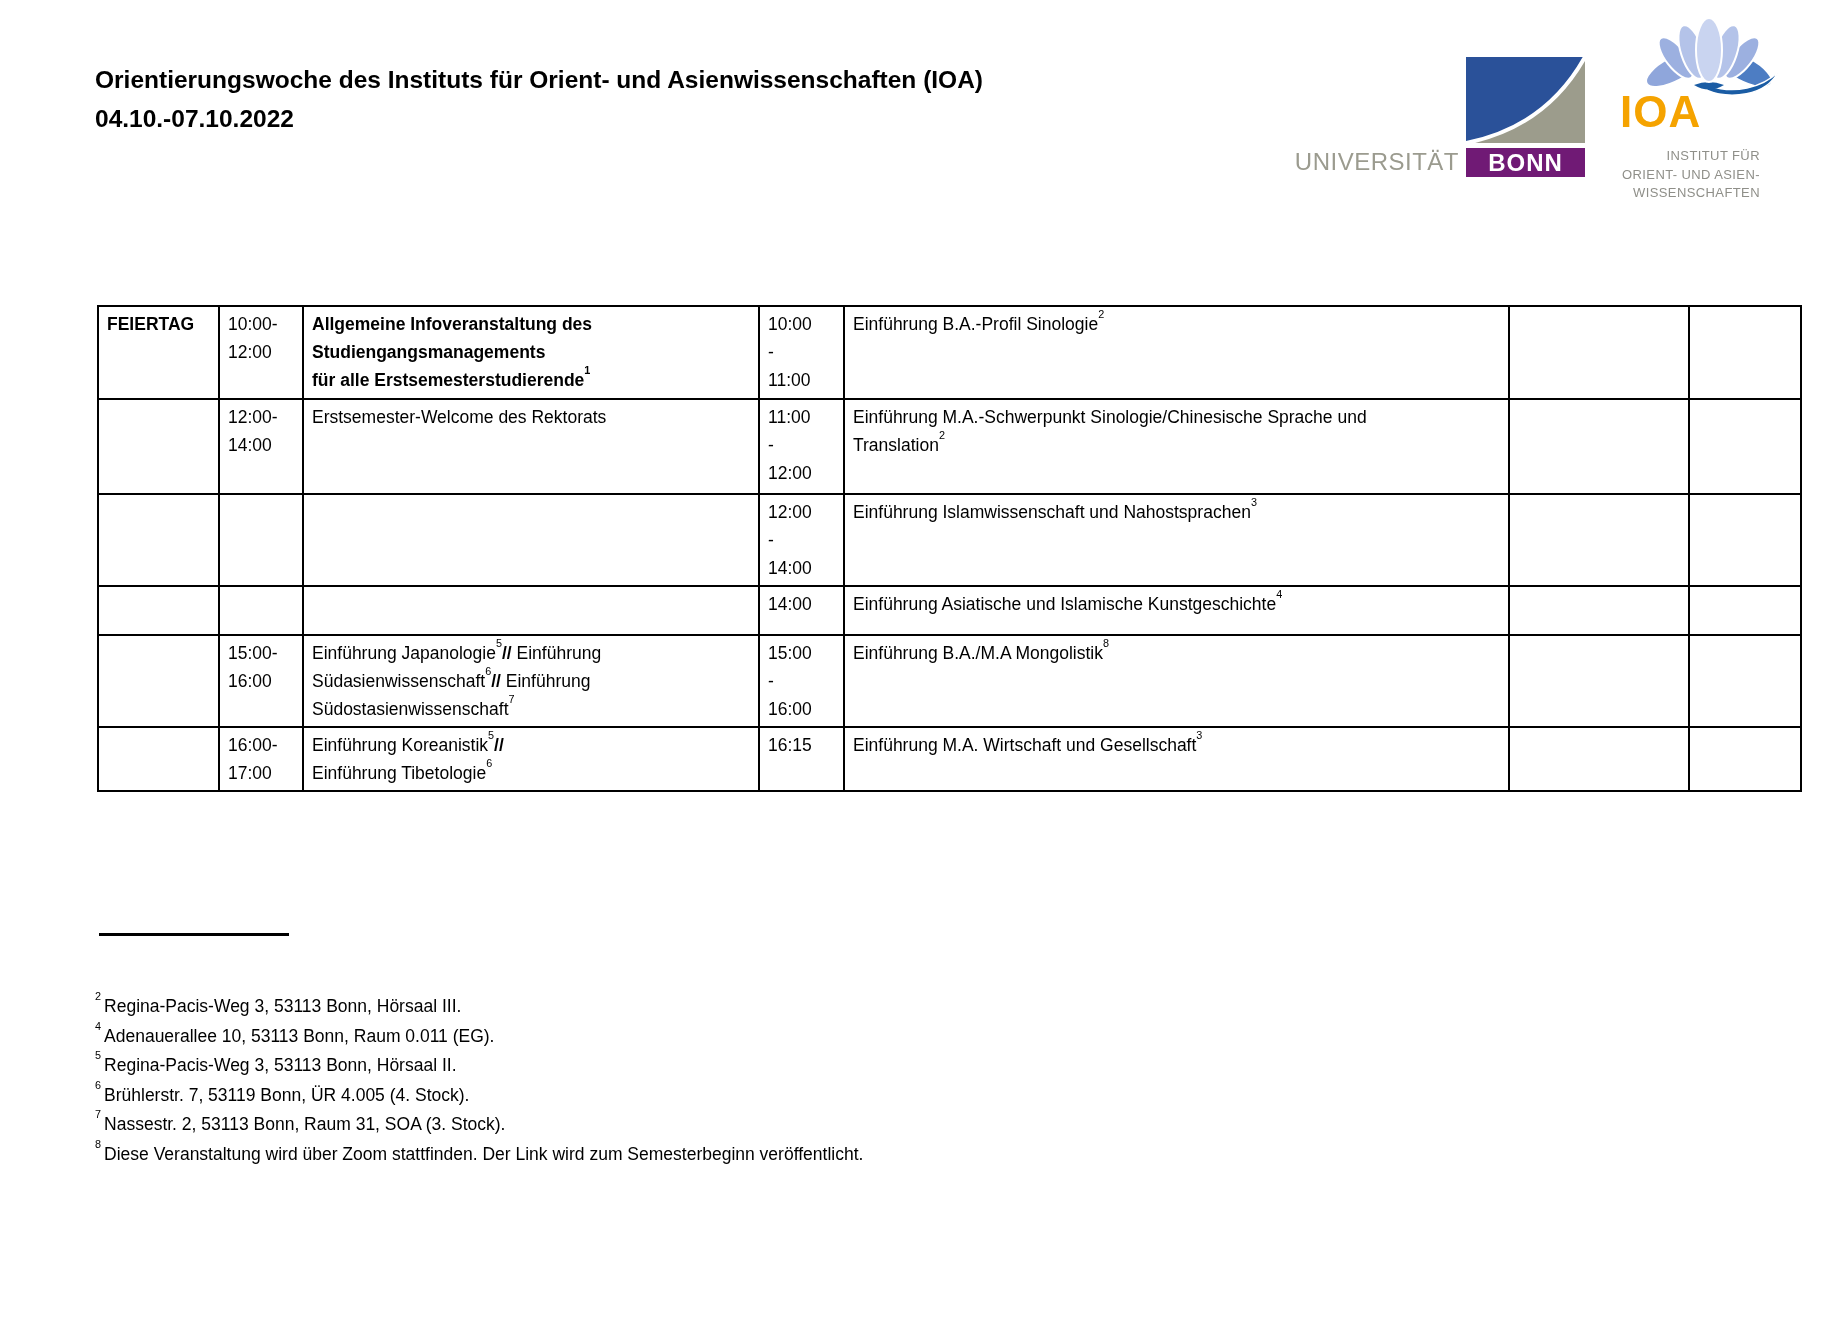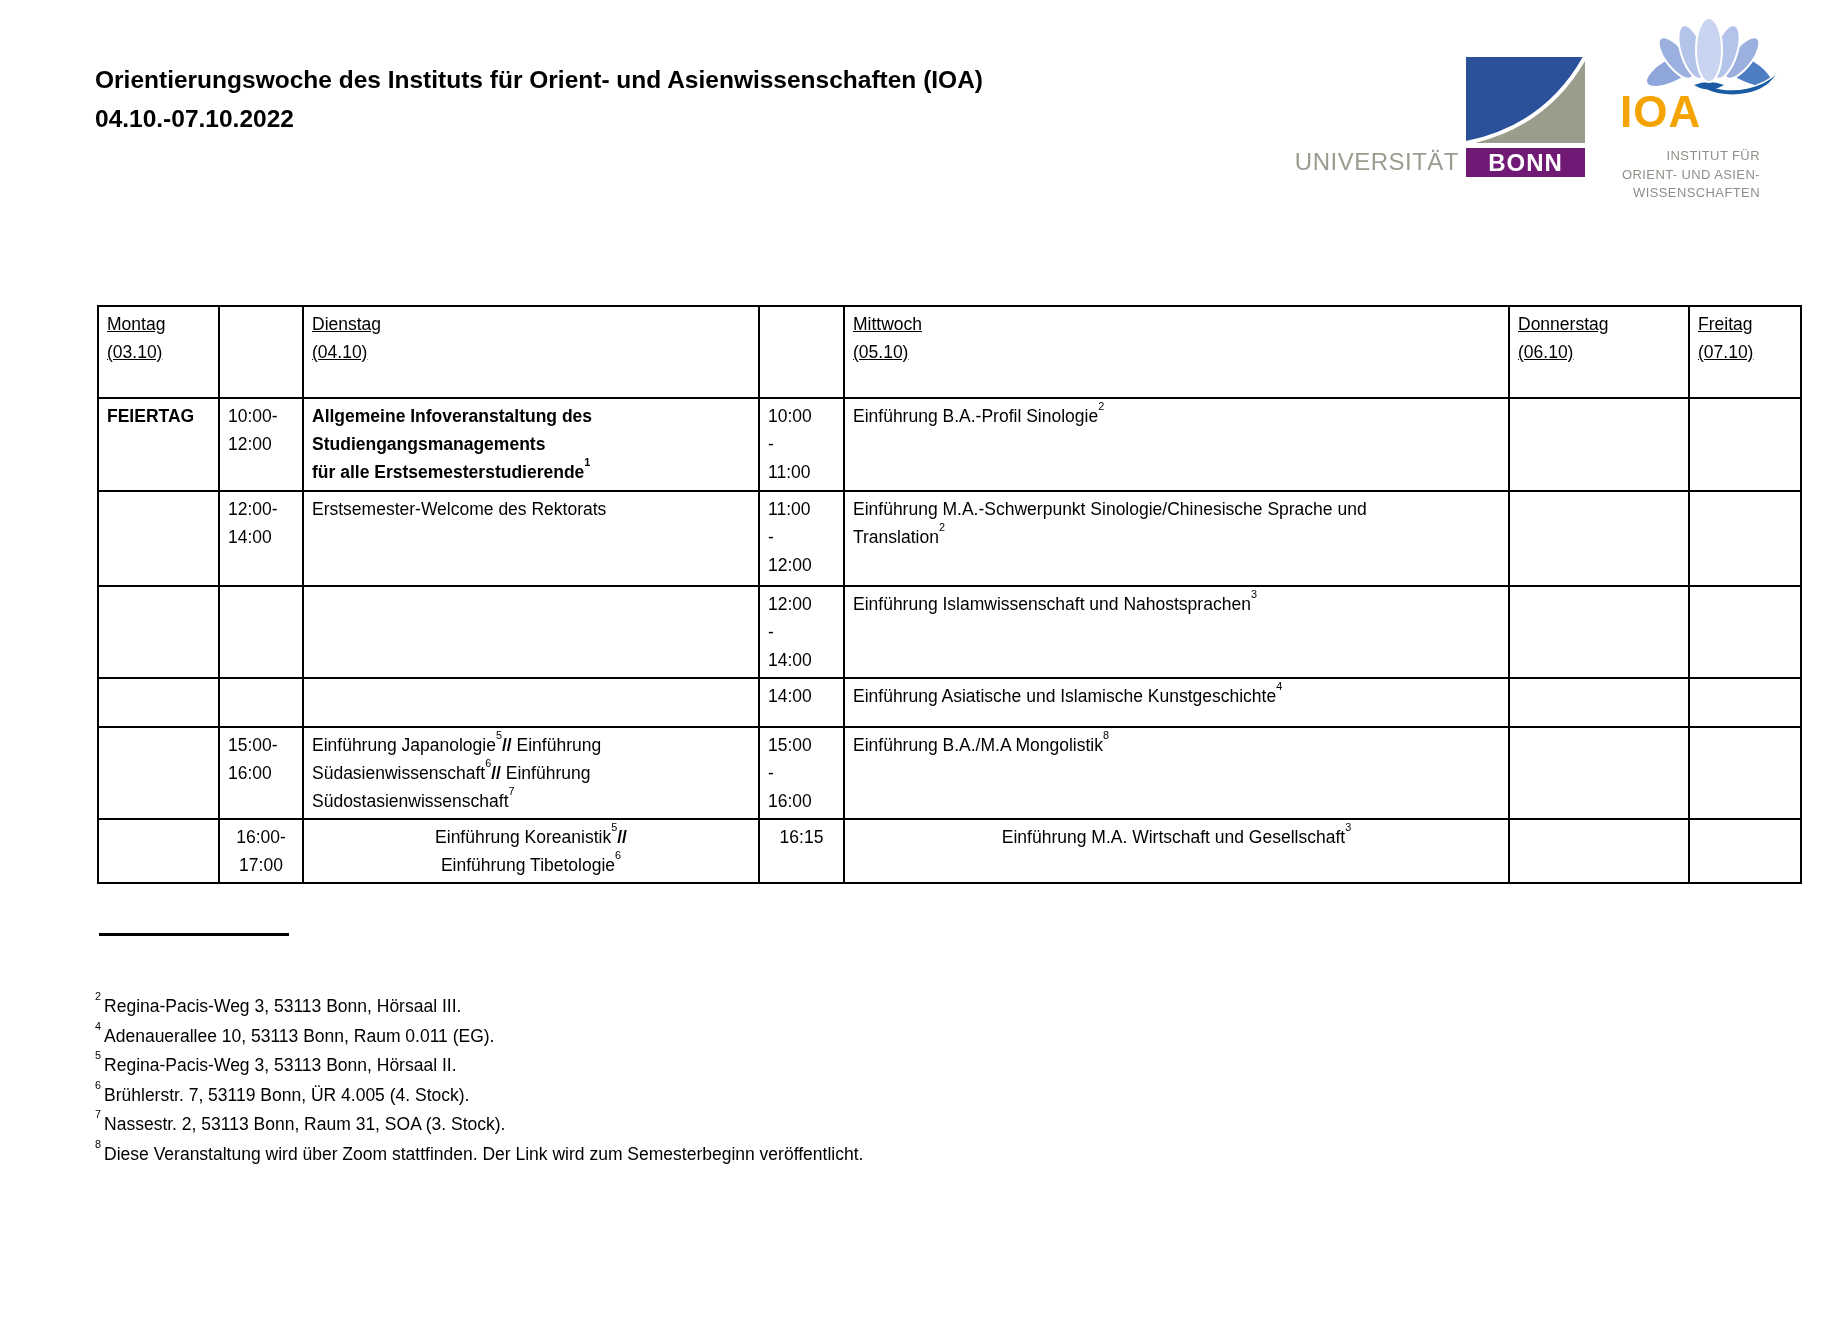--- a/index.html
+++ b/index.html
@@ -18,21 +18,21 @@
   
   .ioa-logo{position:absolute;left:1618px;top:14px;width:215px;height:190px;}
   .ioa-lotus{position:absolute;left:20px;top:0;width:150px;height:88px;}
   .ioa-acronym{position:absolute;left:2px;top:74px;font-weight:bold;font-size:44px;line-height:48px;color:#F5A300;letter-spacing:1px;}
   .ioa-sub{position:absolute;left:4px;top:133px;font-size:13px;line-height:18.5px;color:#8F8F89;letter-spacing:0.4px;white-space:nowrap;text-align:right;}
 
   
   table.sched{position:absolute;left:97px;top:305px;border-collapse:collapse;table-layout:fixed;}
   table.sched td{border:2px solid #000;vertical-align:top;padding:3px 8px;font-size:17.5px;line-height:28px;overflow:hidden;}
   tr.rh{height:92px;} tr.r1{height:93px;padding-left:25px;} tr.r2{height:95px;} tr.r3{height:88px;}
-  tr.r4{height:49px;} tr.r5{height:91px;} tr.r6{height:64px;text-align:center;}
+  tr.r4{height:49px;} tr.r5{height:91px;} tr.r6{height:64px;}
   .u{text-decoration:underline;}
   sup{font-size:0.62em;line-height:0;position:relative;top:-0.45em;}
 
   
   .fnrule{position:absolute;left:99px;top:933px;width:190px;height:2.5px;background:#000;}
   .footnotes{position:absolute;left:95px;top:992px;font-size:17.5px;line-height:29.5px;}
   .fn sup{margin-right:3px;}
 </style>
 </head>
 <body>
@@ -87,29 +87,20 @@
     <colgroup>
       <col style="width:121px">
         <col style="width:84px">
         <col style="width:456px">
       <col style="width:85px">
         <col style="width:665px">
         <col style="width:180px">
         <col style="width:112px">
     </colgroup>
     <tbody>
-      <tr class="rh">
-        <td><span class="u">Montag<br>(03.10)</span></td>
-        <td></td>
-        <td><span class="u">Dienstag<br>(04.10)</span></td>
-        <td></td>
-        <td><span class="u">Mittwoch<br>(05.10)</span></td>
-        <td><span class="u">Donnerstag<br>(06.10)</span></td>
-        <td><span class="u">Freitag<br>(07.10)</span></td>
-      </tr>
       <tr class="r1">
         <td><b>FEIERTAG</b></td>
         <td>10:00-<br>12:00</td>
         <td><b>Allgemeine Infoveranstaltung des<br>Studiengangsmanagements<br>für alle Erstsemesterstudierende<sup>1</sup></b></td>
         <td>10:00<br>-<br>11:00</td>
         <td>Einführung B.A.-Profil Sinologie<sup>2</sup></td>
         <td></td>
         <td></td>
       </tr>
       <tr class="r2">

